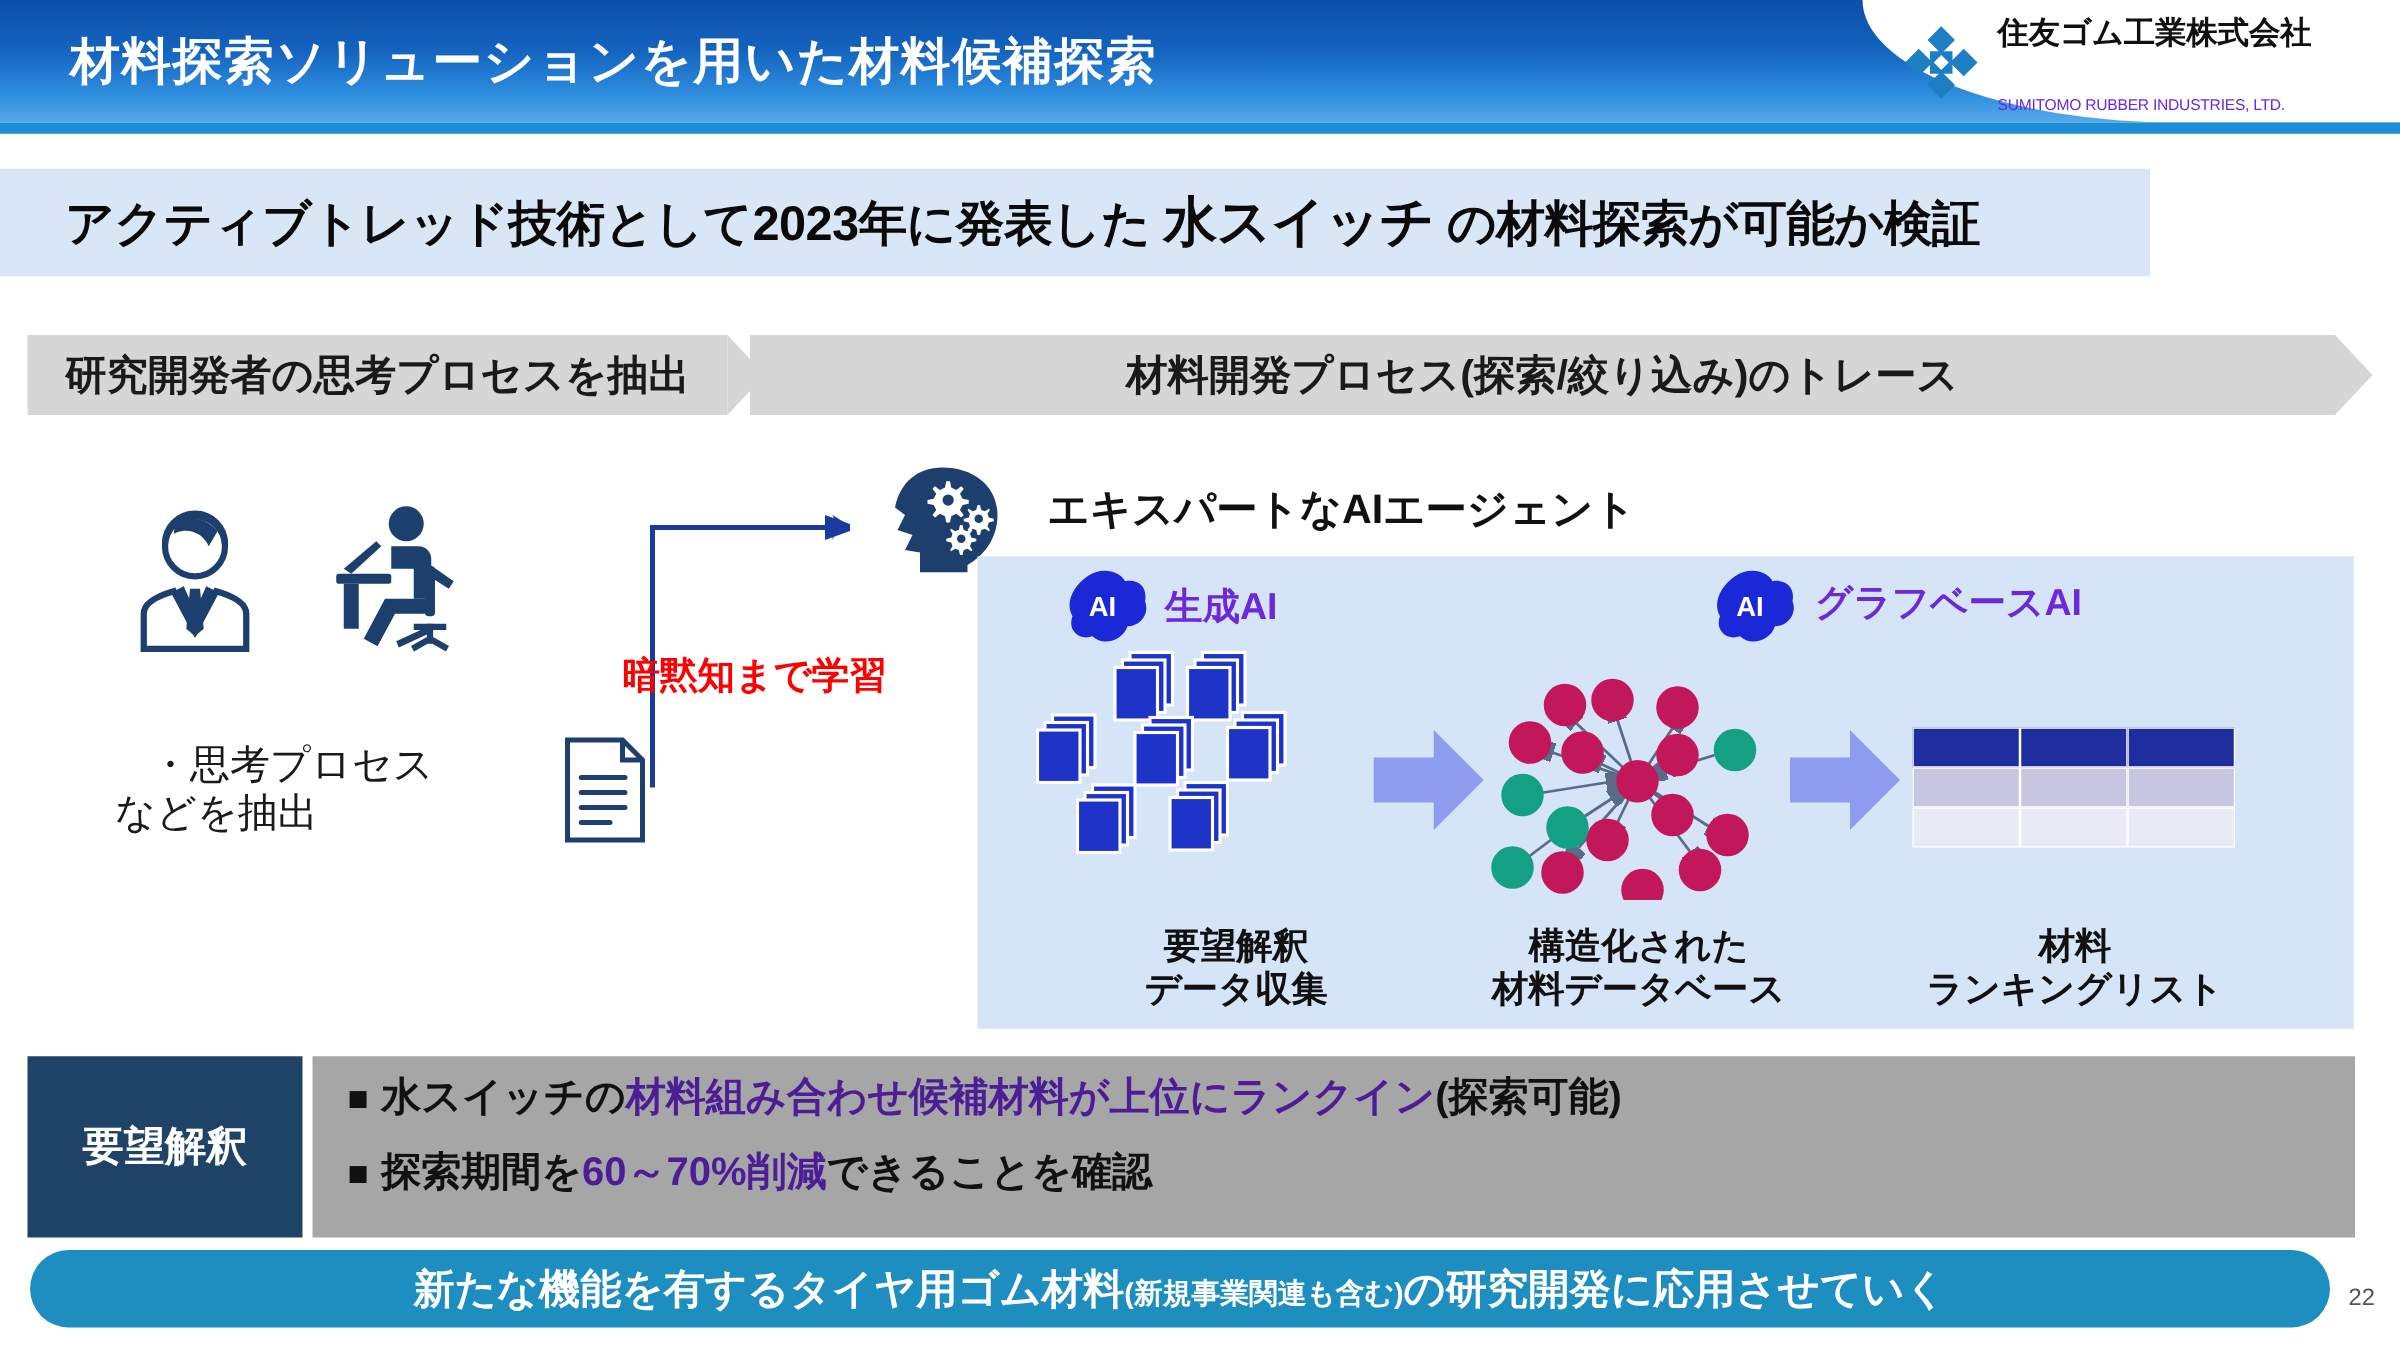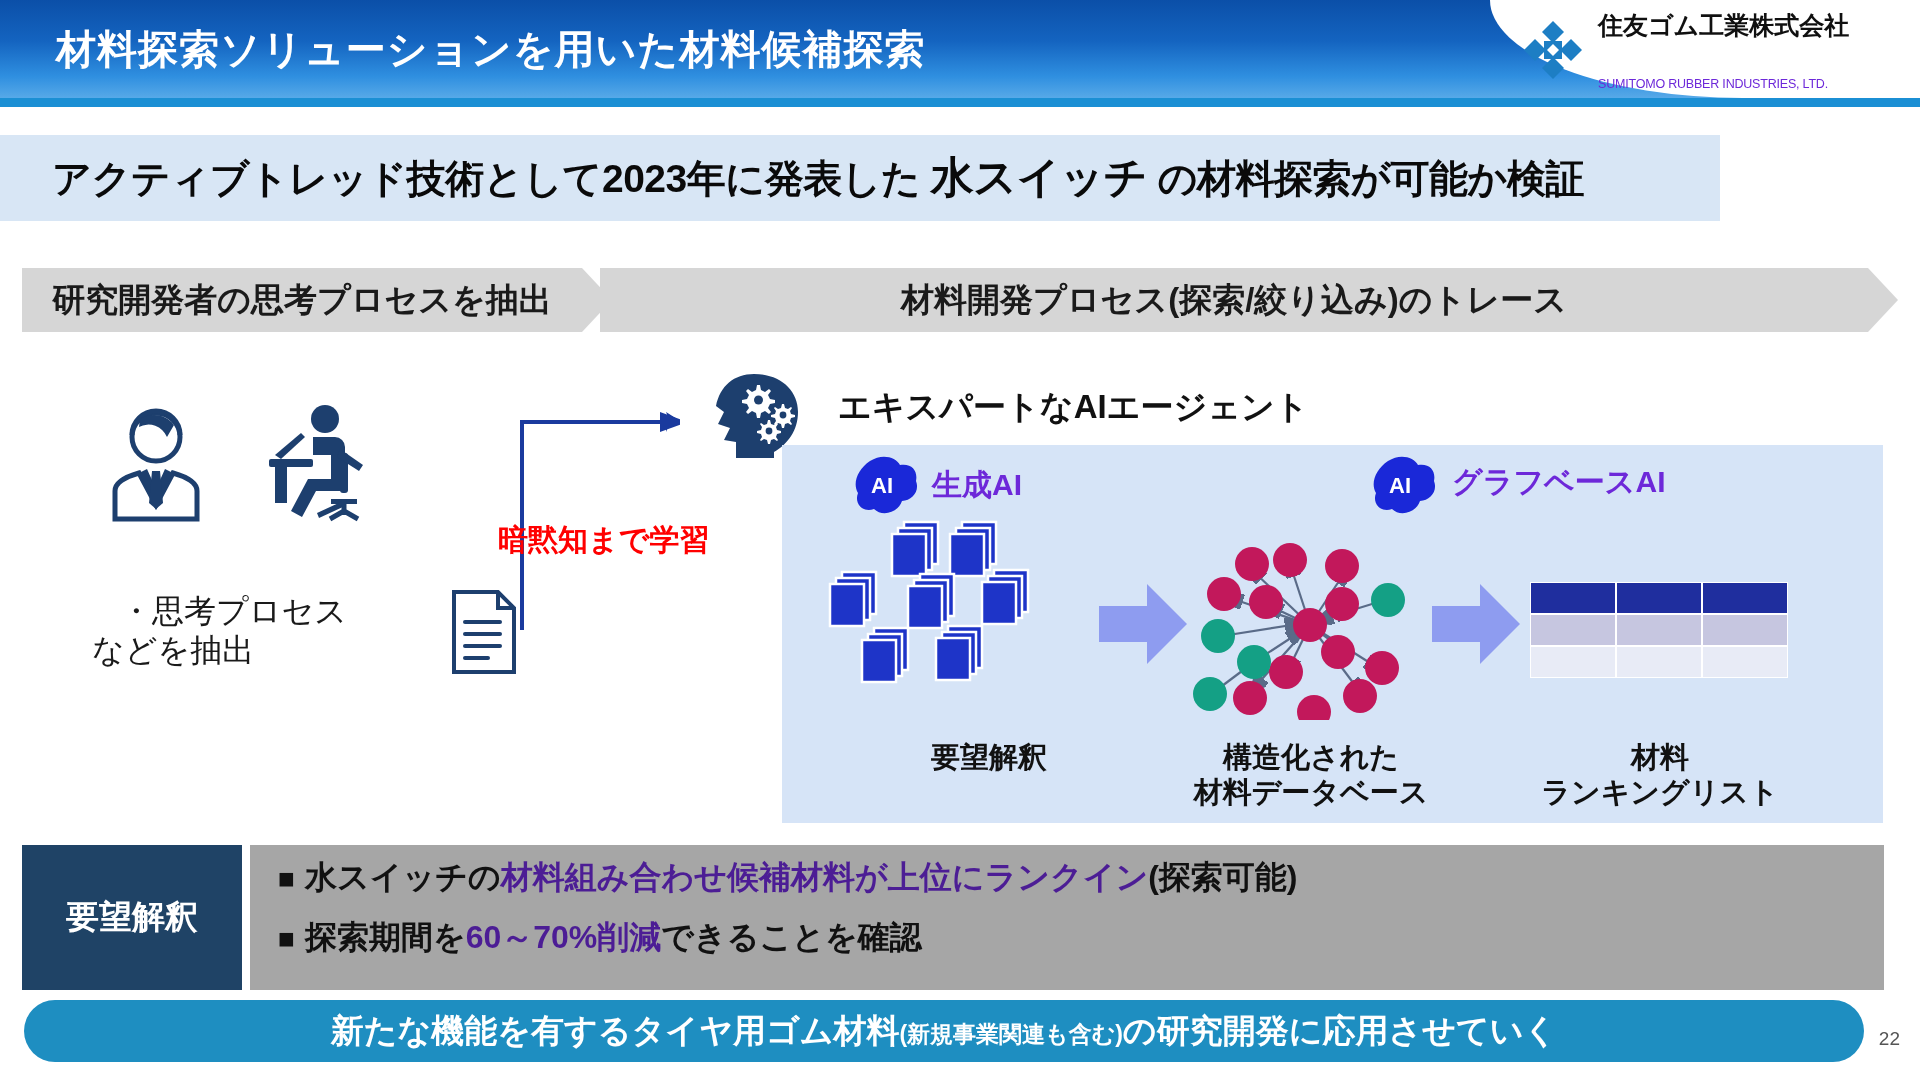--- a/index.html
+++ b/index.html
@@ -388,20 +388,21 @@
   </svg>
 </div>
 <div class="big-arrow arrow-2">
   <svg width="92" height="88" viewBox="0 0 92 88">
     <path d="M2 26 L50 26 L50 4 L90 44 L50 84 L50 62 L2 62 Z" fill="#8e9cf0"></path>
   </svg>
 </div>
 
 <div class="stage-label stage-1">
   <div>要望解釈</div>
+  <div>データ収集</div>
 </div>
 <div class="stage-label stage-2">
   <div>構造化された</div>
   <div>材料データベース</div>
 </div>
 <div class="stage-label stage-3">
   <div>材料</div>
   <div>ランキングリスト</div>
 </div>
 

